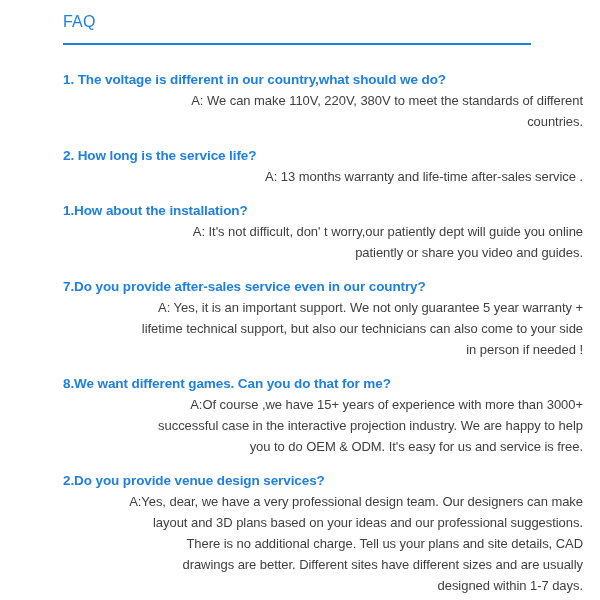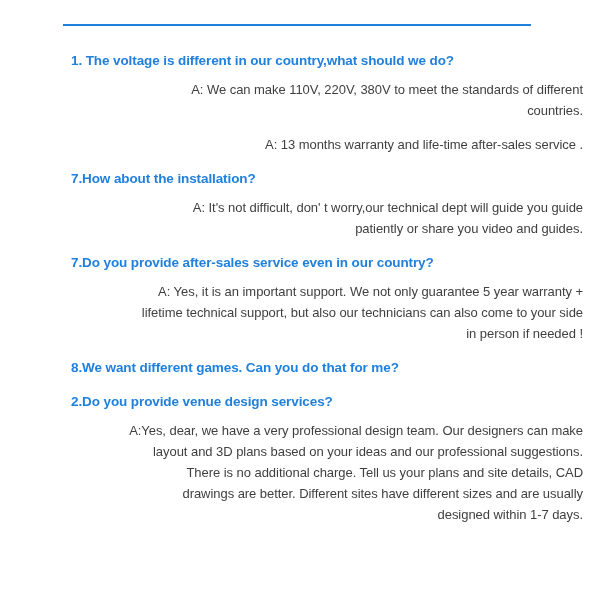--- a/index.html
+++ b/index.html
@@ -23,68 +23,73 @@
   .divider {
     margin-top:12px;
     width:468px;
     height:2px;
     background:var(--accent);
     border:none;
   }
   .faq-list { margin-top:24px; }
   .faq-item { margin-bottom:13px; }
   .faq-question {
-    margin:8px;
+    margin:0;
     font-size:13.5px;
     font-weight:700;
     line-height:21px;
     letter-spacing:-.1px;
     color:var(--accent);
   }
   .faq-answer {
     margin:0;
     font-size:13px;
     line-height:21px;
     letter-spacing:-.05px;
     color:var(--text);
     white-space:pre-line;
     text-align:right;
   }
 </style>
 </head>
 <body>
 
 <div class="page">
+  <h2 class="faq-title">FAQ</h2>
   <div class="divider"></div>
   <div class="faq-list">
   <div class="faq-item">
     <h3 class="faq-question">1. The voltage is different in our country,what should we do?</h3>
     <p class="faq-answer">A: We can make 110V, 220V, 380V to meet the standards of different
 countries.</p>
   </div>
 
   <div class="faq-item">
+    <h3 class="faq-question">2. How long is the service life?</h3>
     <p class="faq-answer">A: 13 months warranty and life-time after-sales service .</p>
   </div>
 
   <div class="faq-item">
-    <h3 class="faq-question">7.How about the installation?</h3>
-    <p class="faq-answer">A: It's not difficult, don' t worry,our technical dept will guide you guide
+    <h3 class="faq-question">1.How about the installation?</h3>
+    <p class="faq-answer">A: It's not difficult, don' t worry,our patiently dept will guide you online
 patiently or share you video and guides.</p>
   </div>
 
   <div class="faq-item">
     <h3 class="faq-question">7.Do you provide after-sales service even in our country?</h3>
     <p class="faq-answer">A: Yes, it is an important support. We not only guarantee 5 year warranty +
 lifetime technical support, but also our technicians can also come to your side
 in person if needed !</p>
   </div>
 
   <div class="faq-item">
     <h3 class="faq-question">8.We want different games. Can you do that for me?</h3>
+    <p class="faq-answer">A:Of course ,we have 15+ years of experience with more than 3000+
+successful case in the interactive projection industry. We are happy to help
+you to do OEM &amp; ODM. It's easy for us and service is free.</p>
   </div>
 
   <div class="faq-item">
     <h3 class="faq-question">2.Do you provide venue design services?</h3>
     <p class="faq-answer">A:Yes, dear, we have a very professional design team. Our designers can make
 layout and 3D plans based on your ideas and our professional suggestions.
 There is no additional charge. Tell us your plans and site details, CAD
 drawings are better. Different sites have different sizes and are usually
 designed within 1-7 days.</p>
   </div>

